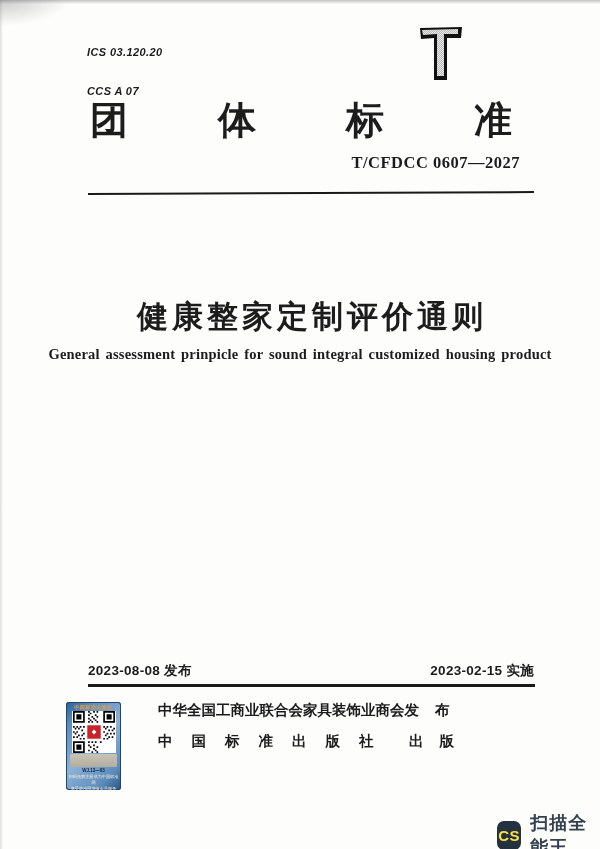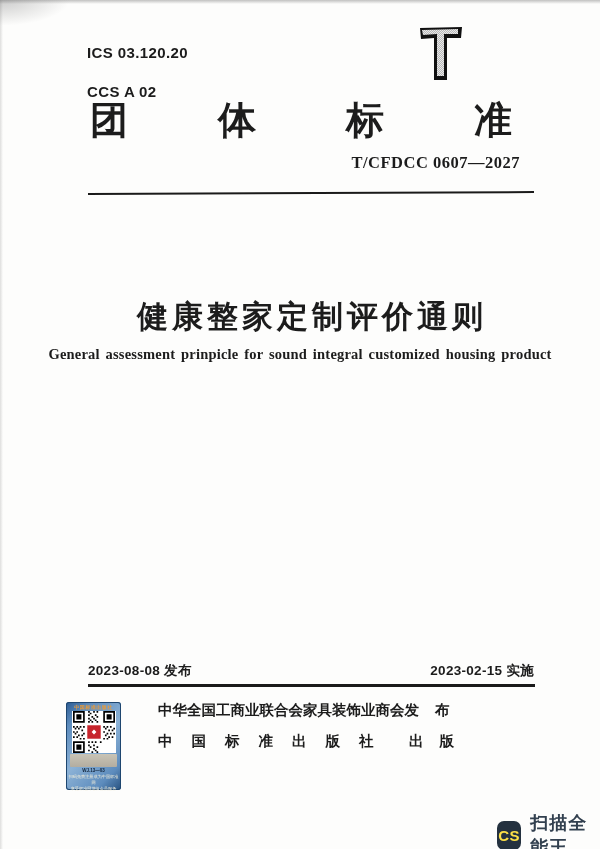--- a/index.html
+++ b/index.html
@@ -16,22 +16,22 @@
     background:linear-gradient(180deg,rgba(120,120,120,.45),rgba(120,120,120,0));
     pointer-events:none;}
   .edge-left{position:absolute;top:0;left:0;bottom:0;width:3px;
     background:linear-gradient(90deg,rgba(150,150,150,.30),rgba(150,150,150,0));
     pointer-events:none;}
   .corner-smudge{position:absolute;top:0;left:0;width:70px;height:26px;
     background:radial-gradient(ellipse at top left,rgba(110,110,110,.35),rgba(110,110,110,0) 70%);
     pointer-events:none;}
 
   
-  .ics-block{position:absolute;left:87px;top:20px;font-size:15px;font-weight:bold;
-    line-height:13px;letter-spacing:.4px;white-space:pre;}
+  .ics-block{position:absolute;left:87px;top:20px;font-size:11px;font-weight:bold;
+    line-height:13px;letter-spacing:.4px;white-space:pre;font-style:italic;}
 
   
   .t-logo{position:absolute;left:419px;top:25px;width:44px;height:56px;}
 
   
   .type-row{position:absolute;left:90px;top:95px;width:422px;
     display:flex;justify-content:space-between;
     font-size:38px;font-weight:bold;font-family:"Liberation Sans","DejaVu Sans",sans-serif;}
 
   
@@ -90,21 +90,21 @@
 </head>
 <body>
 
 <div class="page">
   <div class="edge-top"></div>
   <div class="edge-left"></div>
   <div class="corner-smudge"></div>
 
   <div class="ics-block">
     <div>ICS 03.120.20</div>
-    <div>CCS A 02</div>
+    <div>CCS A 07</div>
   </div>
 
   <svg class="t-logo" viewBox="0 0 44 56" aria-label="T">
     <defs>
       <pattern id="hatch" width="2" height="2" patternUnits="userSpaceOnUse">
         <rect width="2" height="2" fill="#e9e9e9"></rect>
         <path d="M0,2 L2,0" stroke="#8f8f8f" stroke-width="0.55"></path>
       </pattern>
     </defs>
     <path d="M1,3 L43,2 L42,13 L28,13 L28,55 L15,55 L15,13 L2,14 Z" fill="#101010"></path>

